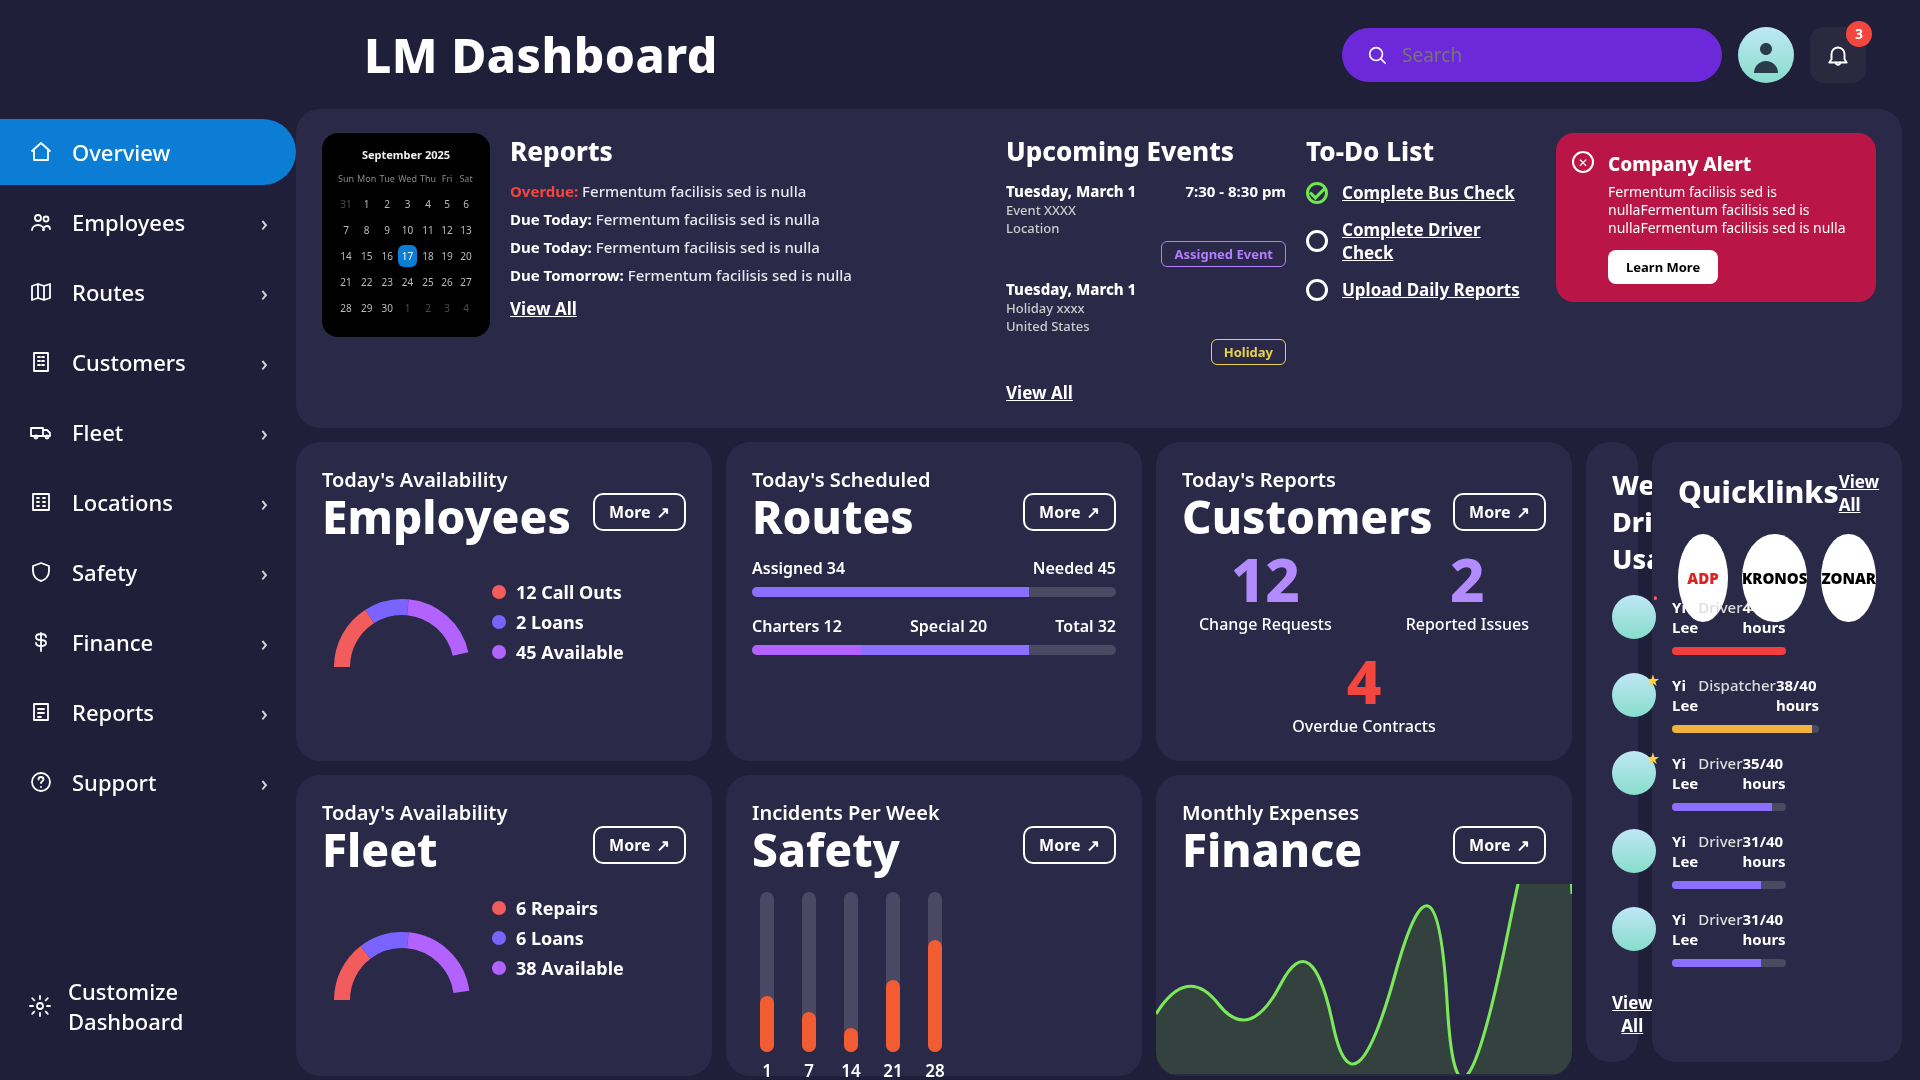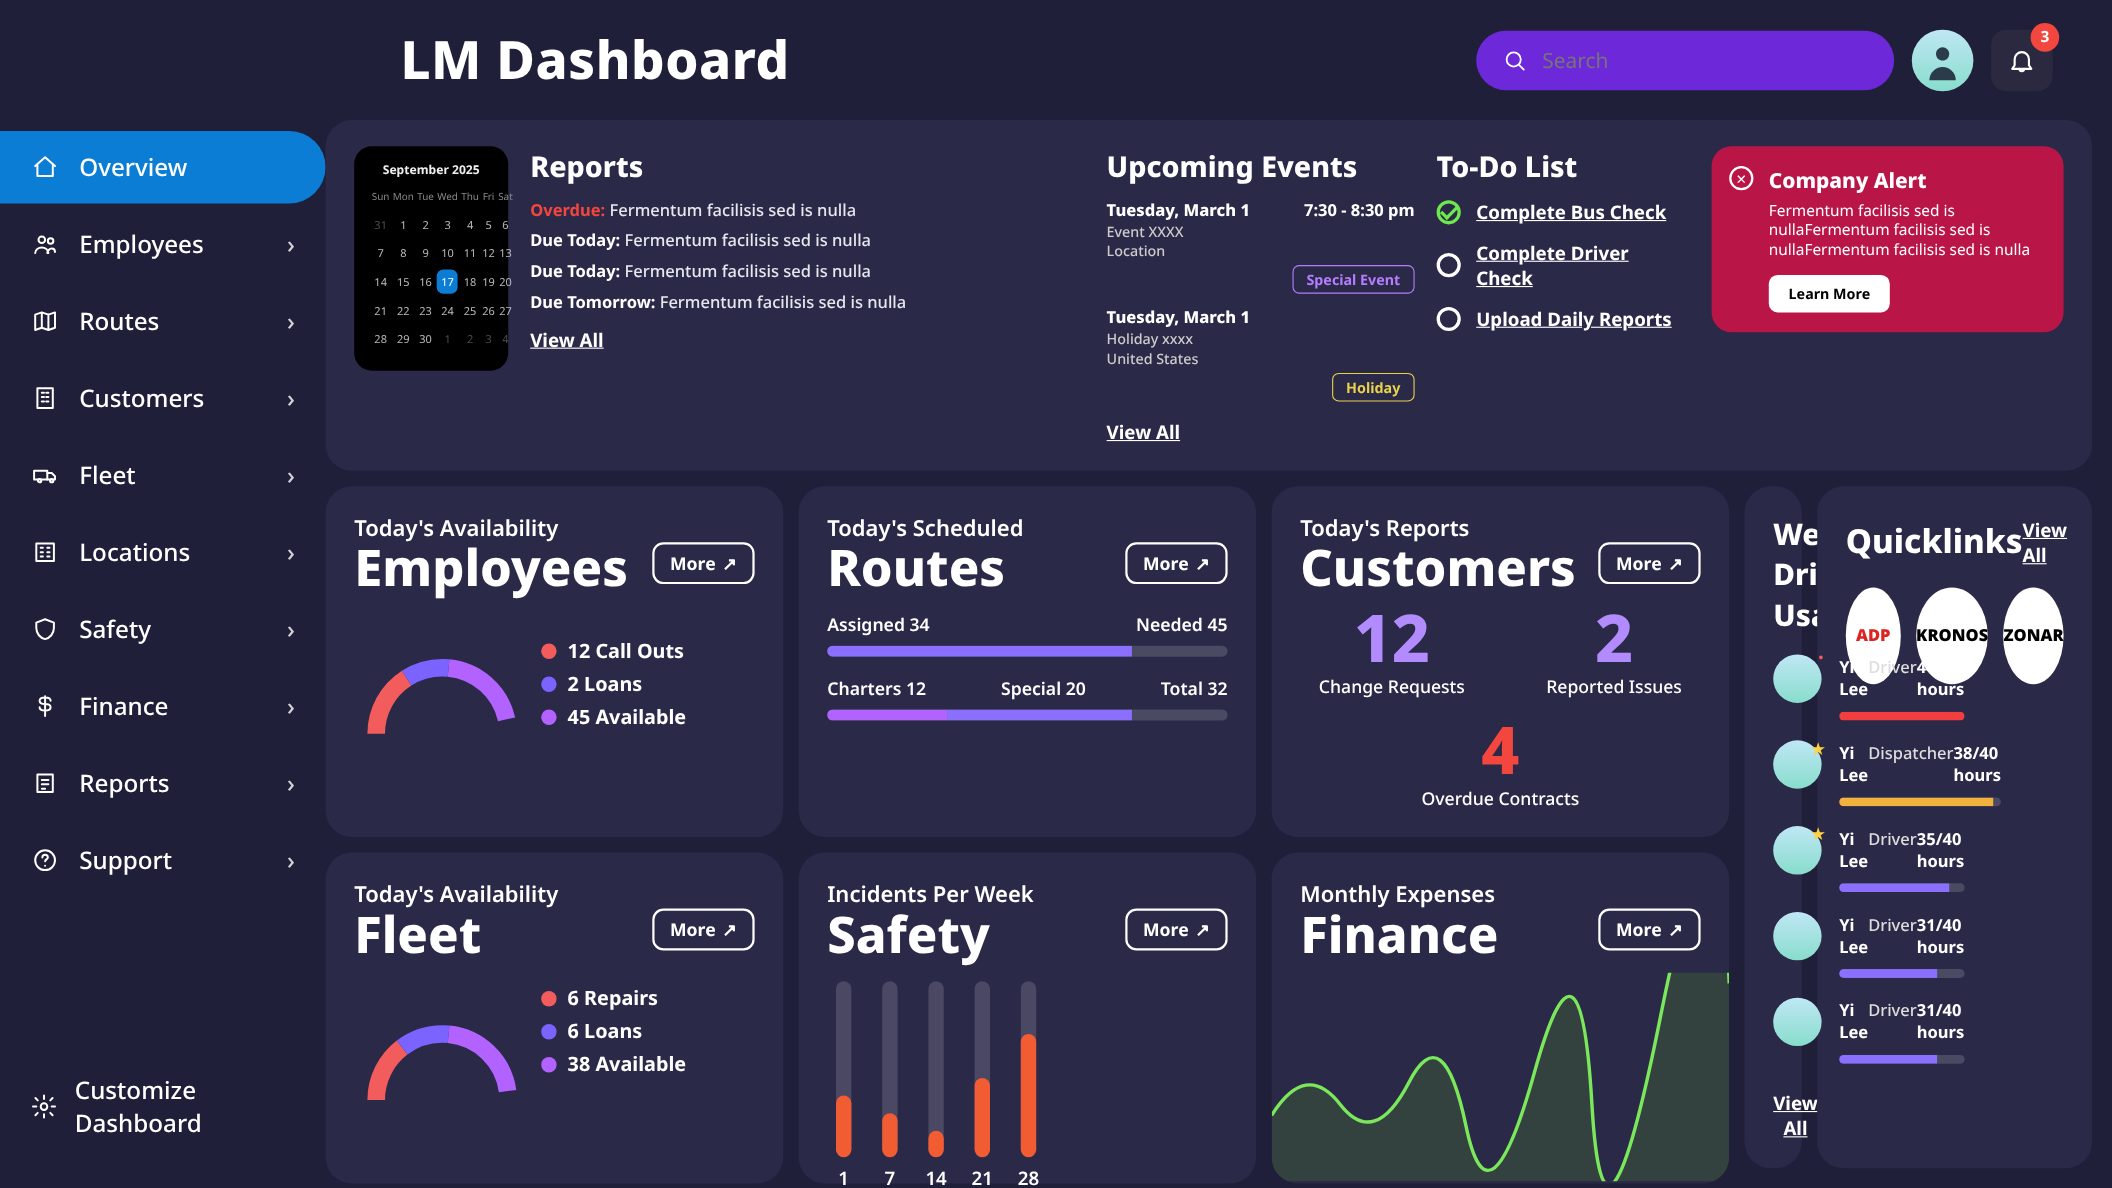--- a/index.html
+++ b/index.html
@@ -18,21 +18,21 @@
 .nav{display:flex;flex-direction:column}
 .nav-item{display:flex;align-items:center;gap:18px;padding:18px 28px;margin:2px 0;border-radius:0 34px 34px 0;cursor:pointer;font-size:22px;font-weight:500}
 .nav-item.active{background:#0b7dd4}
 .nav-item .chev{margin-left:auto;opacity:.8}
 .nav-icon{width:26px;height:26px;display:flex;align-items:center;justify-content:center}
 .custom{margin-top:auto;display:flex;align-items:center;gap:16px;padding:20px 28px;font-size:22px;font-weight:500}
 .content{flex:1;padding:0 18px 18px 0;display:flex;flex-direction:column;gap:14px;min-height:0}
 .row{display:flex;gap:14px;min-height:0}
 .card{background:#2b2948;border-radius:24px;padding:24px 26px;min-width:0}
 .summary{display:flex;gap:20px;align-items:flex-start}
-.summary .calendar{background:#000;border-radius:16px;padding:14px 16px 18px;width:140px;font-size:10px;color:#bbb}
+.summary .calendar{background:#000;border-radius:16px;padding:14px 16px 18px;width:168px;font-size:10px;color:#bbb}
 .calendar h5{text-align:center;font-size:11px;margin-bottom:6px;color:#eee}
 .cal-grid{display:grid;grid-template-columns:repeat(7,1fr);gap:4px 3px;text-align:center}
 .cal-grid span{padding:4px 0;border-radius:6px}
 .cal-grid .hd{color:#888;font-size:9px}
 .cal-grid .mut{opacity:.4}
 .cal-grid .today{background:#0b7dd4;color:#fff}
 .col{flex:1;min-width:0}
 .col h2{font-size:26px;font-weight:800;margin-bottom:12px}
 .line{font-size:15px;font-weight:500;color:#e7e7ee;margin-bottom:8px}
 .line b{color:#fff}
@@ -292,21 +292,21 @@
         <span class="viewall">View All</span>
       </div>
       <div class="col" style="max-width:280px">
         <h2>Upcoming Events</h2>
         <div id="evts">
             <div class="evt">
               <div class="date">Tuesday, March 1</div>
               <div class="time">7:30 - 8:30 pm</div>
               <div class="sub">Event XXXX</div>
               <div class="sub">Location</div>
-              <span class="tag ce">Special Event</span>
+              <span class="tag ce">Assigned Event</span>
               <div style="clear:both"></div>
             </div>
             <div class="evt">
               <div class="date">Tuesday, March 1</div>
               <div class="time"></div>
               <div class="sub">Holiday xxxx</div>
               <div class="sub">United States</div>
               <span class="tag ho">Holiday</span>
               <div style="clear:both"></div>
             </div>

